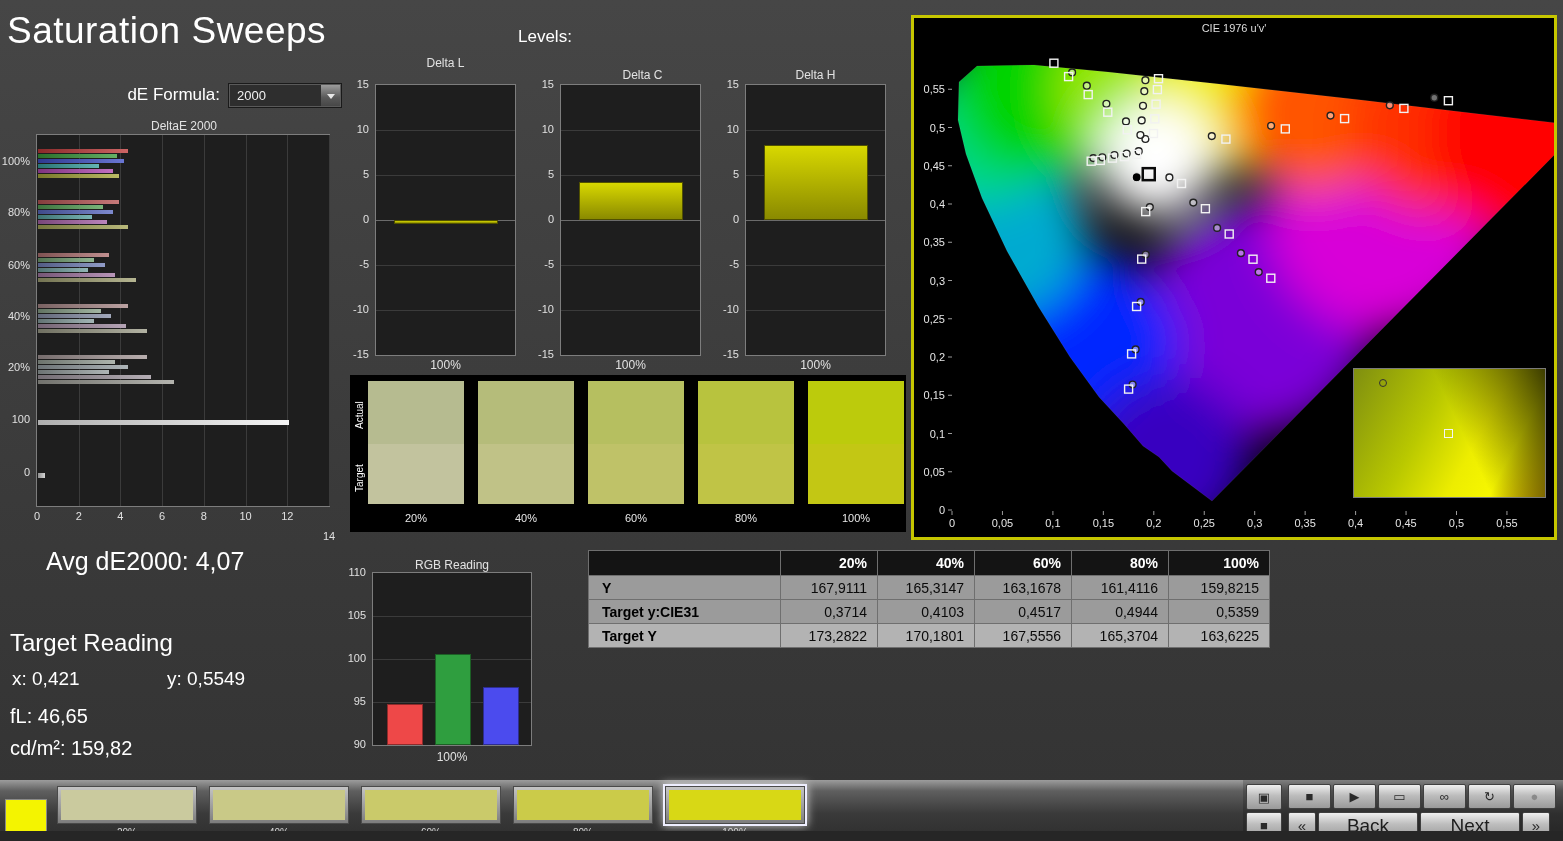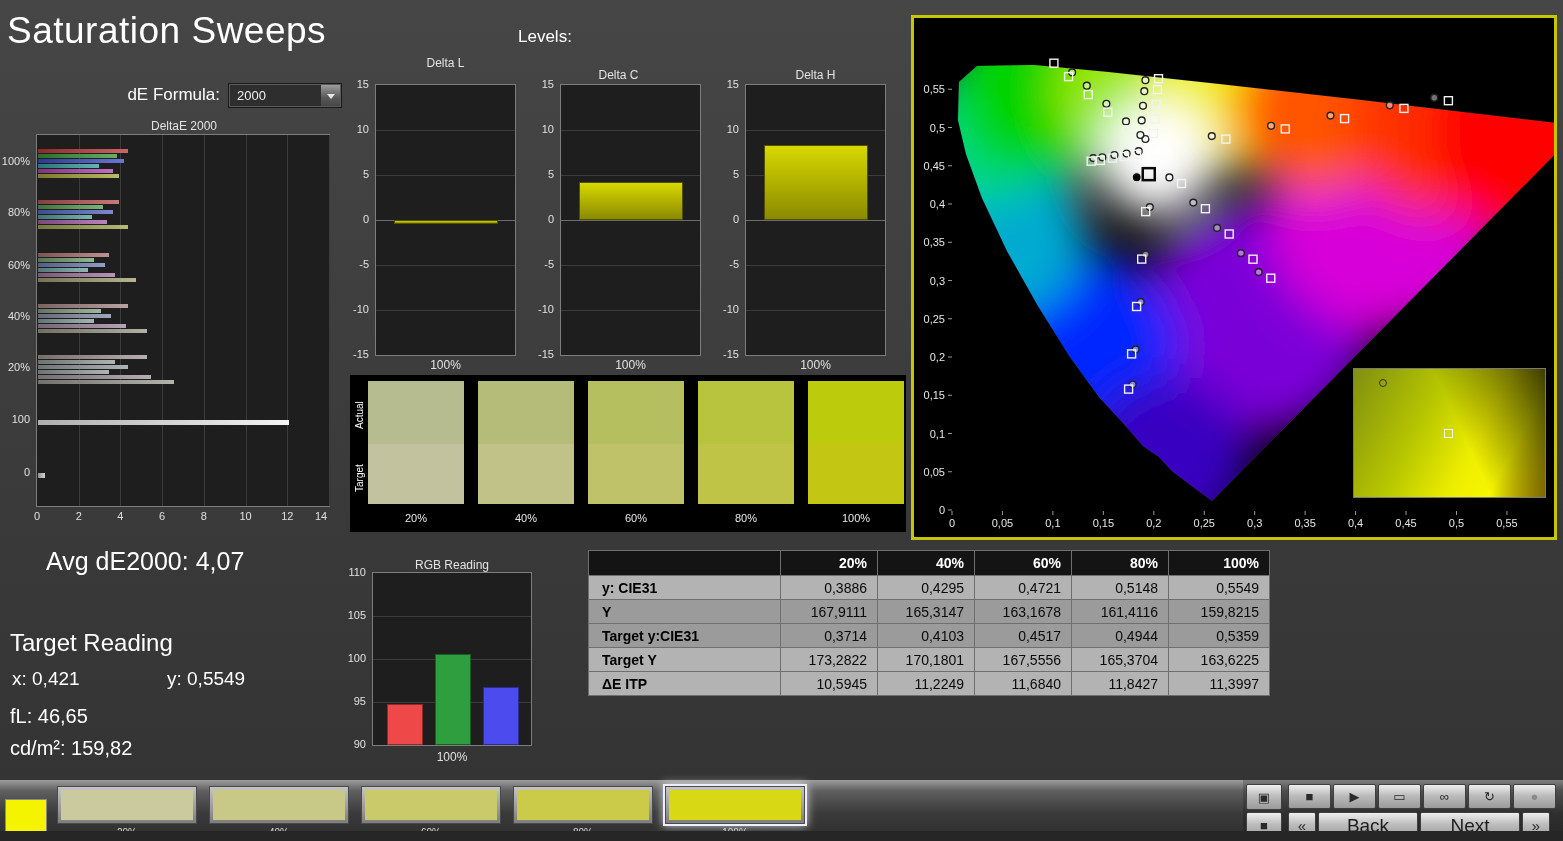--- a/index.html
+++ b/index.html
@@ -121,21 +121,21 @@
       <div class="hbar" style="top: 338px; height: 5px; width: 7.3px; background-color: rgb(200, 200, 200);"></div>
     </div>
   <div id="de-xlab" style="position:absolute;left:36px;top:510px;width:294px;height:14px">
       <div class="xlab" style="left: -10px;">0</div>
       <div class="xlab" style="left: 31.7px;">2</div>
       <div class="xlab" style="left: 73.4px;">4</div>
       <div class="xlab" style="left: 115.1px;">6</div>
       <div class="xlab" style="left: 156.9px;">8</div>
       <div class="xlab" style="left: 198.6px;">10</div>
       <div class="xlab" style="left: 240.3px;">12</div>
-      <div class="xlab" style="left: 274px;">14</div>
+      <div class="xlab" style="left: 282px; margin-top: 20px;">14</div>
     </div>
 
   <div class="chart-title" style="left:375px;top:56px;width:141px">Delta L</div>
   <div id="dl-ylab" style="position:absolute;left:348px;top:84px;width:24px;height:272px">
       <div class="ylab" style="top: -6px;">15</div>
       <div class="ylab" style="top: 39px;">10</div>
       <div class="ylab" style="top: 84px;">5</div>
       <div class="ylab" style="top: 129px;">0</div>
       <div class="ylab" style="top: 174px;">-5</div>
       <div class="ylab" style="top: 219px;">-10</div>
@@ -144,21 +144,21 @@
   <div id="dl-plot" class="plot" style="left:375px;top:84px;width:141px;height:272px">
       <div class="hgrid" style="top: 45px;"></div>
       <div class="hgrid" style="top: 90px;"></div>
       <div class="hgrid zero" style="top: 135px;"></div>
       <div class="hgrid" style="top: 180px;"></div>
       <div class="hgrid" style="top: 225px;"></div>
       <div class="vbar" style="left: 18px; width: 104px; top: 135px; height: 3.6px;"></div>
     </div>
   <div class="chart-title" style="left:375px;top:358px;width:141px">100%</div>
 
-  <div class="chart-title" style="left:548px;top:68px;width:141px">Delta C</div>
+  <div class="chart-title" style="left:572px;top:68px;width:141px">Delta C</div>
   <div id="dc-ylab" style="position:absolute;left:533px;top:84px;width:24px;height:272px">
       <div class="ylab" style="top: -6px;">15</div>
       <div class="ylab" style="top: 39px;">10</div>
       <div class="ylab" style="top: 84px;">5</div>
       <div class="ylab" style="top: 129px;">0</div>
       <div class="ylab" style="top: 174px;">-5</div>
       <div class="ylab" style="top: 219px;">-10</div>
       <div class="ylab" style="top: 264px;">-15</div>
     </div>
   <div id="dc-plot" class="plot" style="left:560px;top:84px;width:141px;height:272px">
@@ -353,20 +353,21 @@
         <rect x="335.0" y="237.2" width="8" height="8" fill="none" stroke="#f2f2f2" stroke-width="1.4"></rect>
         <rect x="352.8" y="256.2" width="8" height="8" fill="none" stroke="#f2f2f2" stroke-width="1.4"></rect>
         <rect x="235.5" y="111.5" width="8" height="8" fill="none" stroke="#f2f2f2" stroke-width="1.4"></rect>
         <rect x="236.8" y="96.9" width="8" height="8" fill="none" stroke="#f2f2f2" stroke-width="1.4"></rect>
         <rect x="238.1" y="82.2" width="8" height="8" fill="none" stroke="#f2f2f2" stroke-width="1.4"></rect>
         <rect x="239.4" y="67.6" width="8" height="8" fill="none" stroke="#f2f2f2" stroke-width="1.4"></rect>
         <rect x="240.5" y="56.7" width="8" height="8" fill="none" stroke="#f2f2f2" stroke-width="1.4"></rect>
         <circle cx="222.647" cy="159.22500000000002" r="4.5" fill="#000" stroke="#e8e8e8" stroke-width="1.2"></circle>
         <rect x="228.755" y="150.16500000000002" width="12" height="12" fill="none" stroke="#0a0a0a" stroke-width="2.5"></rect>
       </svg>
+    <div id="cie-title">CIE 1976 u'v'</div>
     <div id="cie-inset">
       <div id="inset-dark"></div>
       <div id="inset-circle"></div>
       <div id="inset-square"></div>
     </div>
   </div>
 
   <div class="stat" style="left:46px;top:547px;font-size:25px">Avg dE2000: 4,07</div>
   <div class="stat" style="left:10px;top:629px;font-size:24px">Target Reading</div>
   <div class="stat" style="left:12px;top:668px;font-size:19px">x: 0,421</div>
@@ -406,28 +407,20 @@
           <tr>
             <th></th>
             <th>20%</th>
             <th>40%</th>
             <th>60%</th>
             <th>80%</th>
             <th>100%</th>
           </tr>
         </thead>
         <tbody>
-          <tr class="r-odd">
-            <th>y: CIE31</th>
-            <td>0,3886</td>
-            <td>0,4295</td>
-            <td>0,4721</td>
-            <td>0,5148</td>
-            <td>0,5549</td>
-          </tr>
           <tr class="r-even">
             <th>Y</th>
             <td>167,9111</td>
             <td>165,3147</td>
             <td>163,1678</td>
             <td>161,4116</td>
             <td>159,8215</td>
           </tr>
           <tr class="r-even">
             <th>Target y:CIE31</th>
@@ -438,28 +431,20 @@
             <td>0,5359</td>
           </tr>
           <tr class="r-odd">
             <th>Target Y</th>
             <td>173,2822</td>
             <td>170,1801</td>
             <td>167,5556</td>
             <td>165,3704</td>
             <td>163,6225</td>
           </tr>
-          <tr class="r-odd">
-            <th>ΔE ITP</th>
-            <td>10,5945</td>
-            <td>11,2249</td>
-            <td>11,6840</td>
-            <td>11,8427</td>
-            <td>11,3997</td>
-          </tr>
         </tbody>
       </table>
     </div>
 
   <div id="bottom-strip">
     <div id="current-patch" style="background: rgb(244, 244, 0);"></div>
     <div id="patches"></div>
     <div id="transport">
       <div class="tbtn" style="left:45px;top:32px;width:28px;height:27px;font-size:15px">«</div>
       <div class="tbtn big" style="left:75px;top:32px;width:100px;height:27px">Back</div>

